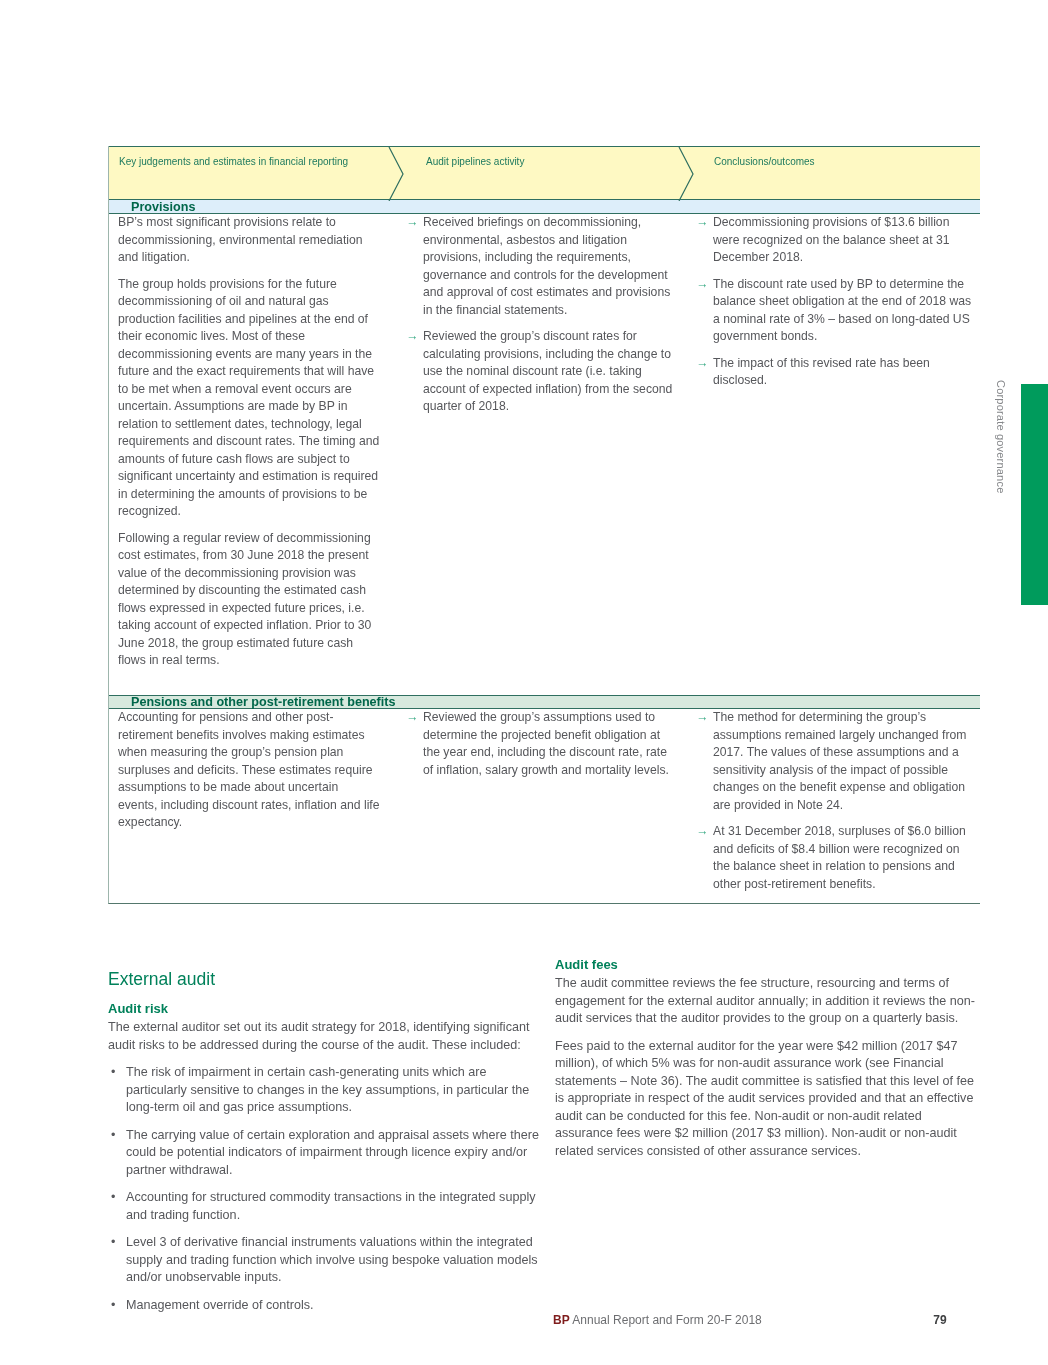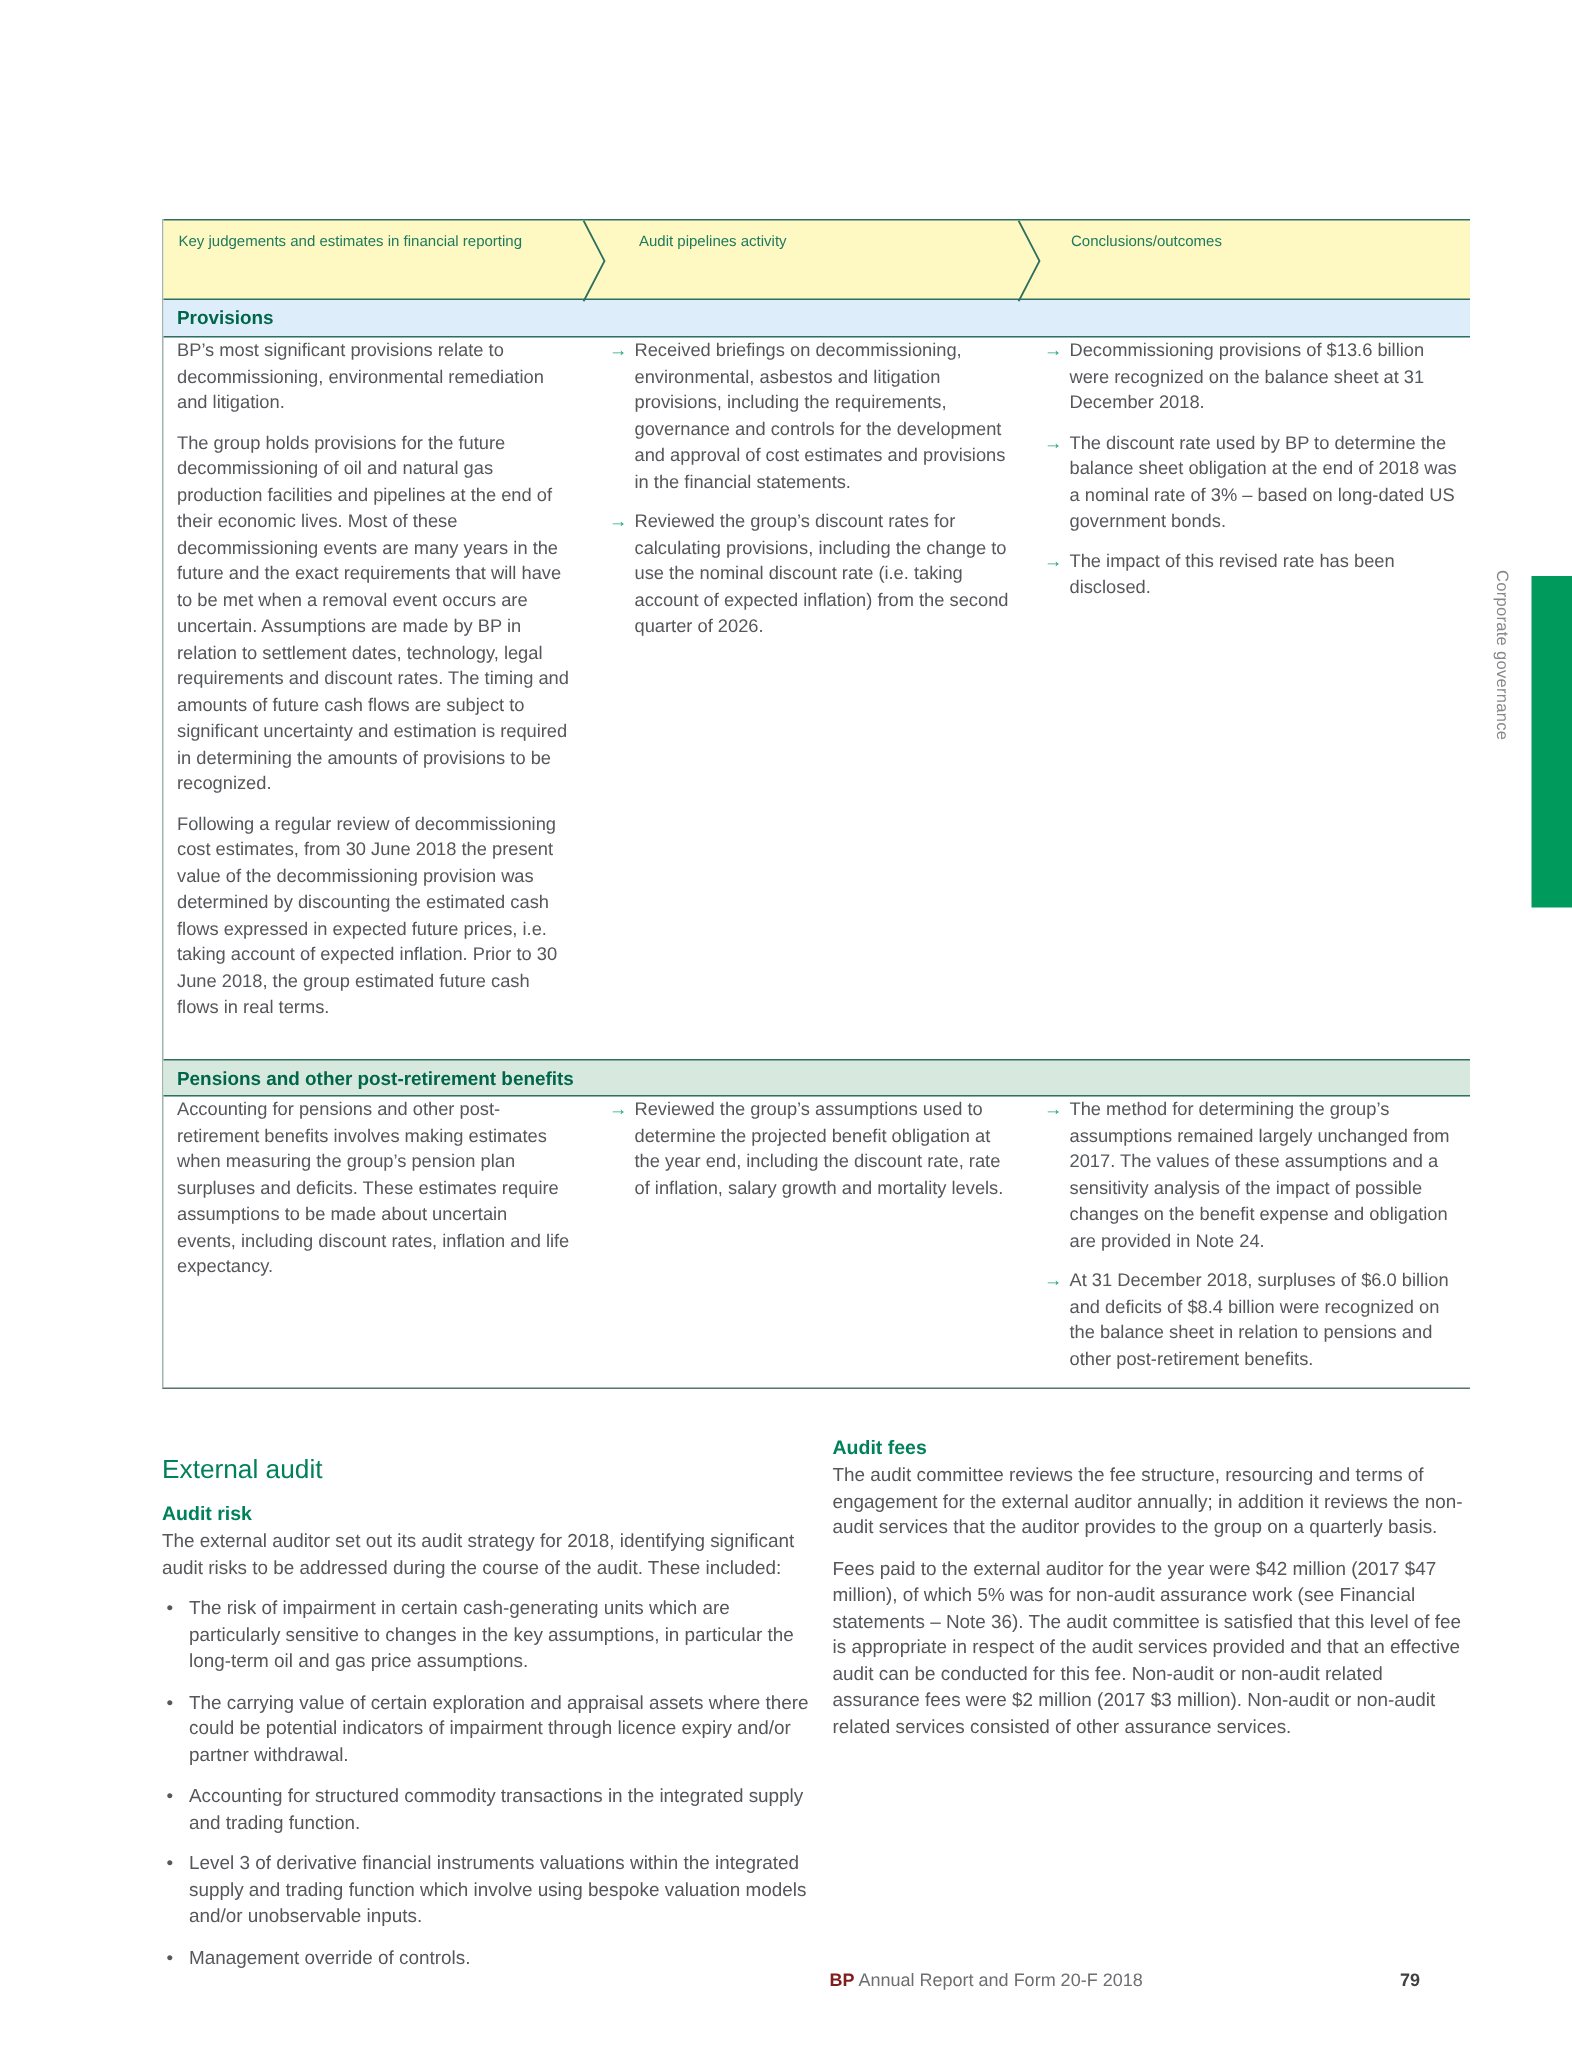--- a/index.html
+++ b/index.html
@@ -19,21 +19,21 @@
     border-top:1px solid #2f6f60; border-bottom:1px solid #2f6f60;
     color:#1e7a5f; font-size:10px; line-height:1.38;
   }
   .thead .hcell { position:absolute; top:8px; }
   .h1 { left:10px;  width:255px; }
   .h2 { left:317px; width:250px; }
   .h3 { left:605px; width:255px; }
   .chev { position:absolute; top:0; width:17px; height:54px; }
 
   .band {
-    height:25px; display:flex; align-items:center; padding-left:9px;
+    height:14px; display:flex; align-items:center; padding-left:22px;
     font-size:12.6px; font-weight:bold; color:#00664a;
     border-bottom:1px solid #2f6f60;
   }
   .band.blue  { background:#ddeefa; }
   .band.green { background:#d7e9de; border-top:1px solid #2f6f60; }
 
   .trow {
     display:grid; grid-template-columns:285px 290px 297px;
   }
   .trow.r1 { min-height:481px; }
@@ -106,21 +106,21 @@
         <p>The group holds provisions for the future decommissioning of oil and natural gas production facilities and pipelines at the end of their economic lives. Most of these decommissioning events are many years in the future and the exact requirements that will have to be met when a removal event occurs are uncertain. Assumptions are made by BP in relation to settlement dates, technology, legal requirements and discount rates. The timing and amounts of future cash flows are subject to significant uncertainty and estimation is required in determining the amounts of provisions to be recognized.</p>
         <p>Following a regular review of decommissioning cost estimates, from 30 June 2018 the present value of the decommissioning provision was determined by discounting the estimated cash flows expressed in expected future prices, i.e. taking account of expected inflation. Prior to 30 June 2018, the group estimated future cash flows in real terms.</p>
       </div>
       <div class="cell c2">
         <div class="aitem">
           <span class="arr">→</span>
           <span>Received briefings on decommissioning, environmental, asbestos and litigation provisions, including the requirements, governance and controls for the development and approval of cost estimates and provisions in the financial statements.</span>
         </div>
         <div class="aitem">
           <span class="arr">→</span>
-          <span>Reviewed the group’s discount rates for calculating provisions, including the change to use the nominal discount rate (i.e. taking account of expected inflation) from the second quarter of 2026.</span>
+          <span>Reviewed the group’s discount rates for calculating provisions, including the change to use the nominal discount rate (i.e. taking account of expected inflation) from the second quarter of 2018.</span>
         </div>
       </div>
       <div class="cell c3">
         <div class="aitem">
           <span class="arr">→</span>
           <span>Decommissioning provisions of $13.6 billion were recognized on the balance sheet at 31 December 2018.</span>
         </div>
         <div class="aitem">
           <span class="arr">→</span>
           <span>The discount rate used by BP to determine the balance sheet obligation at the end of 2018 was a nominal rate of 3% – based on long-dated US government bonds.</span>

